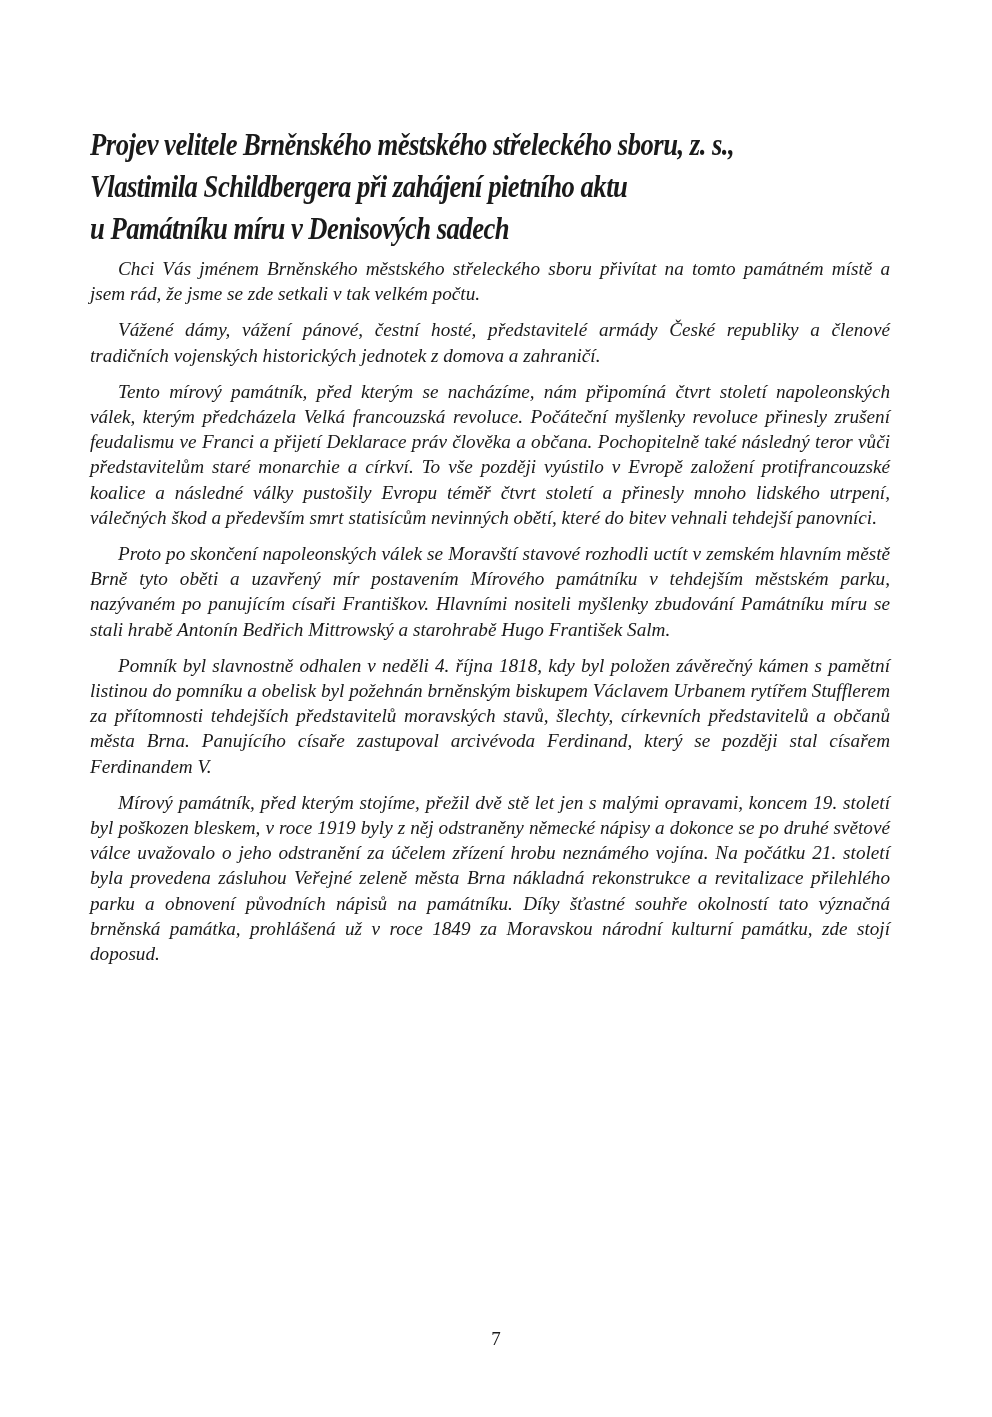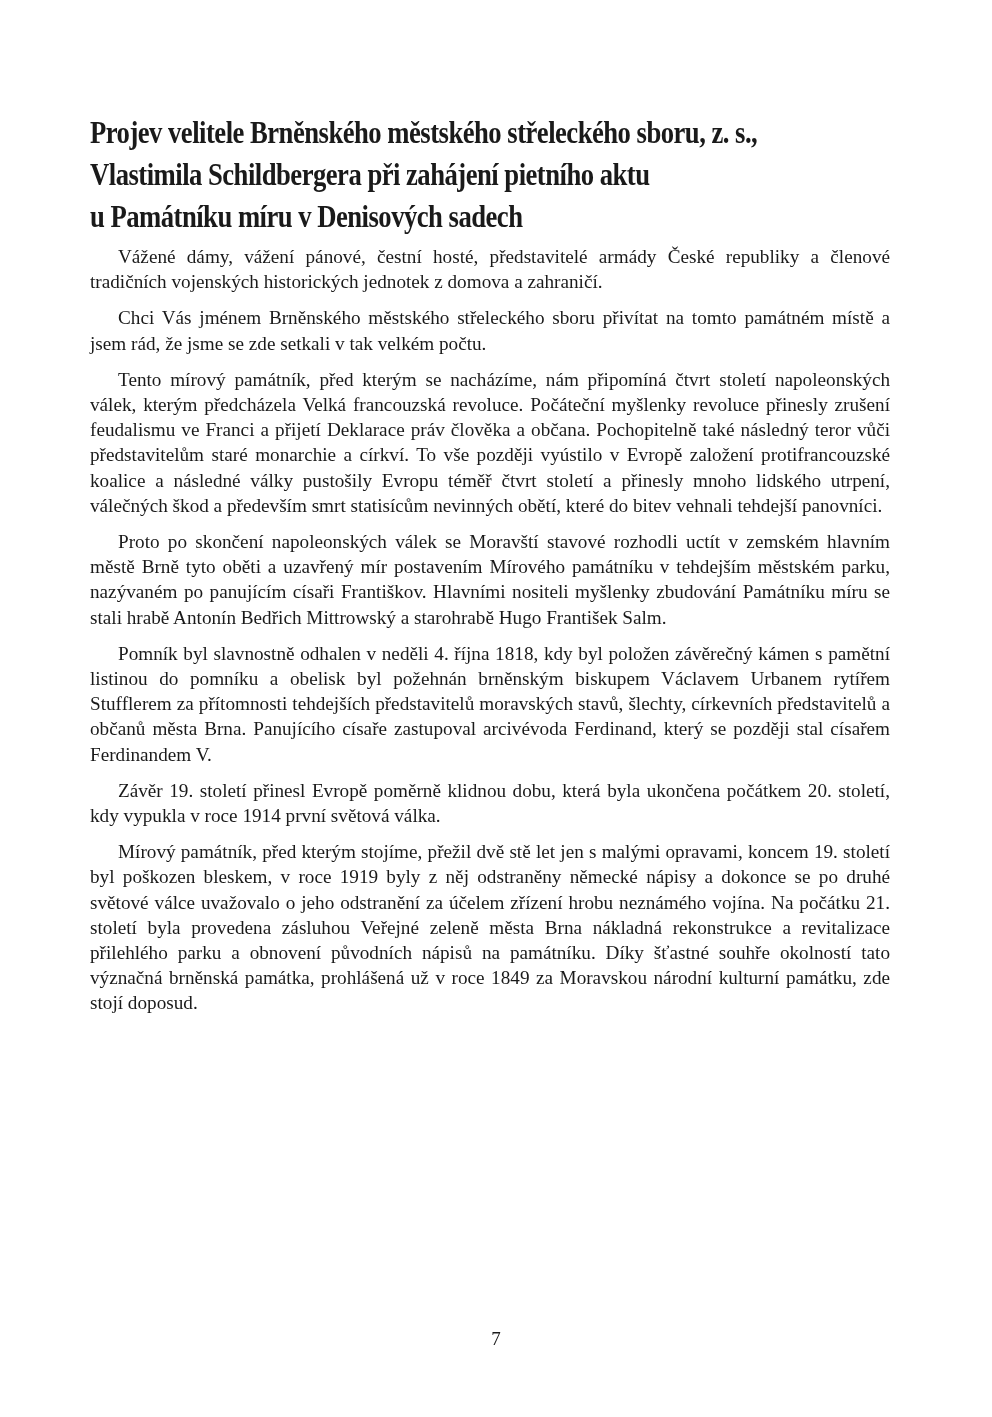--- a/index.html
+++ b/index.html
@@ -11,22 +11,23 @@
       width: 992px;
       height: 1417px;
       position: relative;
       overflow: hidden;
       color: #1a1a1a;
       font-family: "Liberation Serif", "DejaVu Serif", serif;
     }
     .page {
       position: absolute;
       left: 90px;
-      top: 112px;
+      top: 124px;
       width: 800px;
+      font-style: italic;
     }
     .title {
       margin: 0 0 6px 0;
       font-family: "Liberation Serif", serif;
       font-weight: bold;
       font-size: 31px;
       line-height: 42px;
       letter-spacing: -0.6px;
       transform: scaleX(0.86);
       transform-origin: left top;
@@ -57,22 +58,21 @@
 </head>
 <body>
 
 <div class="page">
   <h1 class="title">
     <span class="title-line">Projev velitele Brněnského městského střeleckého sboru, z. s.,</span>
     <span class="title-line">Vlastimila Schildbergera při zahájení pietního aktu</span>
     <span class="title-line">u Památníku míru v Denisových sadech</span>
   </h1>
 
+  <p class="para">Chci Vás jménem Brněnského městského střeleckého sboru přivítat na tomto památném místě a jsem rád, že jsme se zde setkali v tak velkém počtu.</p>
   <p class="para">Vážené dámy, vážení pánové, čestní hosté, představitelé armády České republiky a členové tradičních vojenských historických jednotek z domova a zahraničí.</p>
-  <p class="para">Chci Vás jménem Brněnského městského střeleckého sboru přivítat na tomto památném místě a jsem rád, že jsme se zde setkali v tak velkém počtu.</p>
   <p class="para">Tento mírový památník, před kterým se nacházíme, nám připomíná čtvrt století napoleonských válek, kterým předcházela Velká francouzská revoluce. Počáteční myšlenky revoluce přinesly zrušení feudalismu ve Franci a přijetí Deklarace práv člověka a občana. Pochopitelně také následný teror vůči představitelům staré monarchie a církví. To vše později vyústilo v Evropě založení protifrancouzské koalice a následné války pustošily Evropu téměř čtvrt století a přinesly mnoho lidského utrpení, válečných škod a především smrt statisícům nevinných obětí, které do bitev vehnali tehdejší panovníci.</p>
   <p class="para">Proto po skončení napoleonských válek se Moravští stavové rozhodli uctít v zemském hlavním městě Brně tyto oběti a uzavřený mír postavením Mírového památníku v tehdejším městském parku, nazývaném po panujícím císaři Františkov. Hlavními nositeli myšlenky zbudování Památníku míru se stali hrabě Antonín Bedřich Mittrowský a starohrabě Hugo František Salm.</p>
   <p class="para">Pomník byl slavnostně odhalen v neděli 4. října 1818, kdy byl položen závěrečný kámen s pamětní listinou do pomníku a obelisk byl požehnán brněnským biskupem Václavem Urbanem rytířem Stufflerem za přítomnosti tehdejších představitelů moravských stavů, šlechty, církevních představitelů a občanů města Brna. Panujícího císaře zastupoval arcivévoda Ferdinand, který se později stal císařem Ferdinandem V.</p>
-  <p class="para">Závěr 19. století přinesl Evropě poměrně klidnou dobu, která byla ukončena počátkem 20. století, kdy vypukla v roce 1914 první světová válka.</p>
   <p class="para">Mírový památník, před kterým stojíme, přežil dvě stě let jen s malými opravami, koncem 19. století byl poškozen bleskem, v roce 1919 byly z něj odstraněny německé nápisy a dokonce se po druhé světové válce uvažovalo o jeho odstranění za účelem zřízení hrobu neznámého vojína. Na počátku 21. století byla provedena zásluhou Veřejné zeleně města Brna nákladná rekonstrukce a revitalizace přilehlého parku a obnovení původních nápisů na památníku. Díky šťastné souhře okolností tato význačná brněnská památka, prohlášená už v roce 1849 za Moravskou národní kulturní památku, zde stojí doposud.</p>
 </div>
 
 <div class="page-number">7</div>
 
 </body></html>

